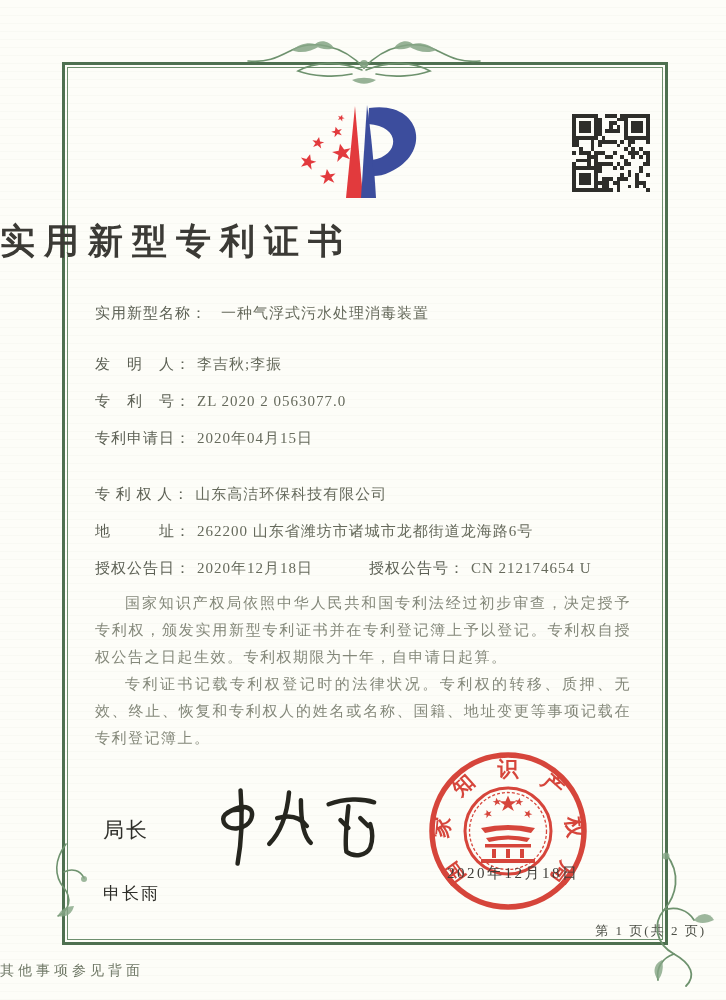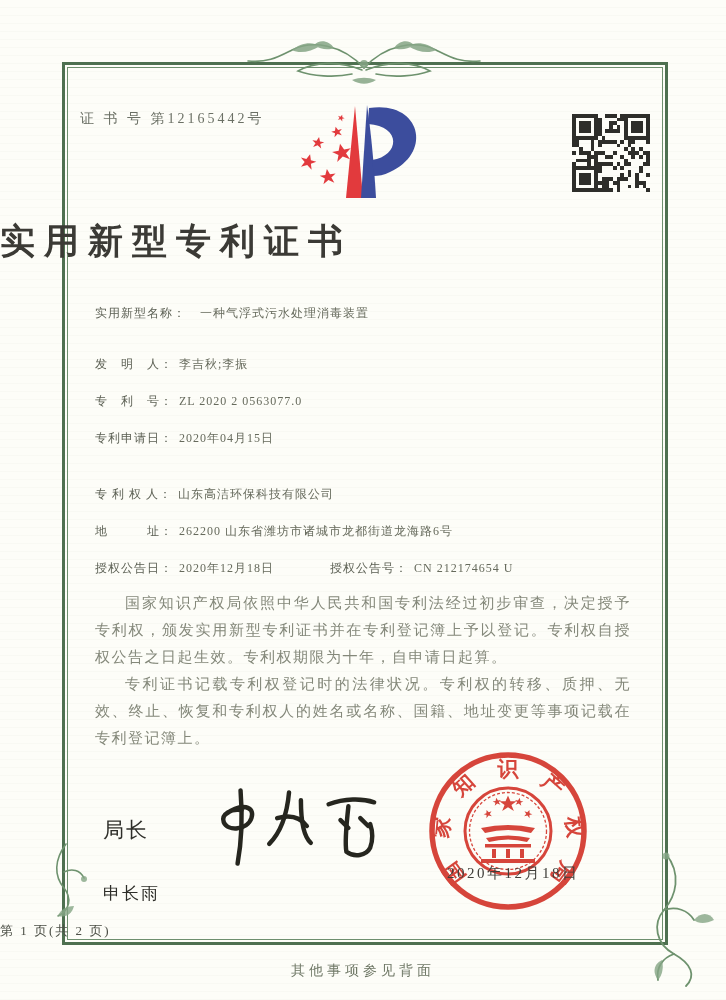--- a/index.html
+++ b/index.html
@@ -32,21 +32,21 @@
     position:absolute;left:80px;top:110px;
     font-size:14px;letter-spacing:3px;color:#6b7065;
   }
   .logo{position:absolute;left:288px;top:98px;width:160px;height:112px;}
   .qr{position:absolute;left:572px;top:114px;width:78px;height:78px;}
   .title{
     position:absolute;left:0;right:0;top:218px;margin:0;
     text-align:left;font-size:35px;font-weight:700;
     letter-spacing:9px;color:#3b3a35;
   }
-  .fields{position:absolute;left:95px;top:303px;width:540px;font-size:12px;color:#5f6356;}
+  .fields{position:absolute;left:95px;top:303px;width:540px;font-size:15px;color:#5f6356;}
   .frow{margin-bottom:17px;line-height:20px;letter-spacing:1px;white-space:nowrap;}
   .frow.mb-xl{margin-bottom:31px;}
   .frow.mb-lg{margin-bottom:36px;}
   .frow.mb-md{margin-bottom:17px;}
   .flabel{color:#5c6054;}
   .fvalue{color:#666a5c;margin-left:6px;}
   .fvalue.name-val{margin-left:14px;}
   .flabel2{margin-left:56px;}
 
   .body-text{
@@ -60,25 +60,25 @@
   .sig-name{position:absolute;left:103px;top:882px;font-size:17px;color:#2e2e29;letter-spacing:2px;}
   .sig-hand{position:absolute;left:198px;top:780px;width:188px;height:95px;}
 
   .seal{position:absolute;left:425px;top:748px;width:166px;height:166px;z-index:4;}
   .seal-date{
     position:absolute;left:447px;top:864px;z-index:5;
     font-size:15px;color:#3f3e39;letter-spacing:2.5px;
   }
 
   .page-num{
-    position:absolute;left:0;right:20px;top:922px;text-align:left;
+    position:absolute;left:0;right:20px;top:922px;text-align:right;
     font-size:13px;color:#4c4f46;letter-spacing:2px;
   }
   .back-note{
-    position:absolute;left:0;right:0;top:962px;text-align:center;
+    position:absolute;left:0;right:0;top:962px;text-align:left;
     font-size:14px;color:#6f7866;letter-spacing:4px;
   }
 </style>
 </head>
 <body>
 
 <div class="page">
   <div class="sheet"></div>
 
   <div class="frame"></div>
@@ -117,21 +117,20 @@
       <path d="M16,58 C28,54 40,58 46,68"></path>
       <path d="M26,102 C14,106 8,116 10,128"></path>
     </g>
     <g fill="#86a686" opacity="0.8">
       <path d="M46,68 c6,-8 16,-8 20,0 c-8,4 -16,4 -20,0 Z"></path>
       <path d="M10,128 c-6,-8 -4,-16 4,-20 c2,8 0,16 -4,20 Z"></path>
       <circle cx="18" cy="4" r="3.5"></circle>
     </g>
   </svg>
 
-  <div class="cert-no">证 书 号 第12165442号</div>
 
   <svg class="logo" viewBox="0 0 160 112">
     <defs>
       <path id="star-a" d="M0,-10 L2.94,-3.09 10,-3.09 4.05,1.18 6.88,8.09 0,3.82 -6.88,8.09 -4.05,1.18 -10,-3.09 -2.94,-3.09 Z"></path>
     </defs>
 
     <polygon points="67,8 58,100 75,100" fill="#e23a3d"></polygon>
 
     <path d="M79,7 L73,100 L88,100 C86,66 83,34 79,7 Z" fill="#3c4d9d"></path>
 

